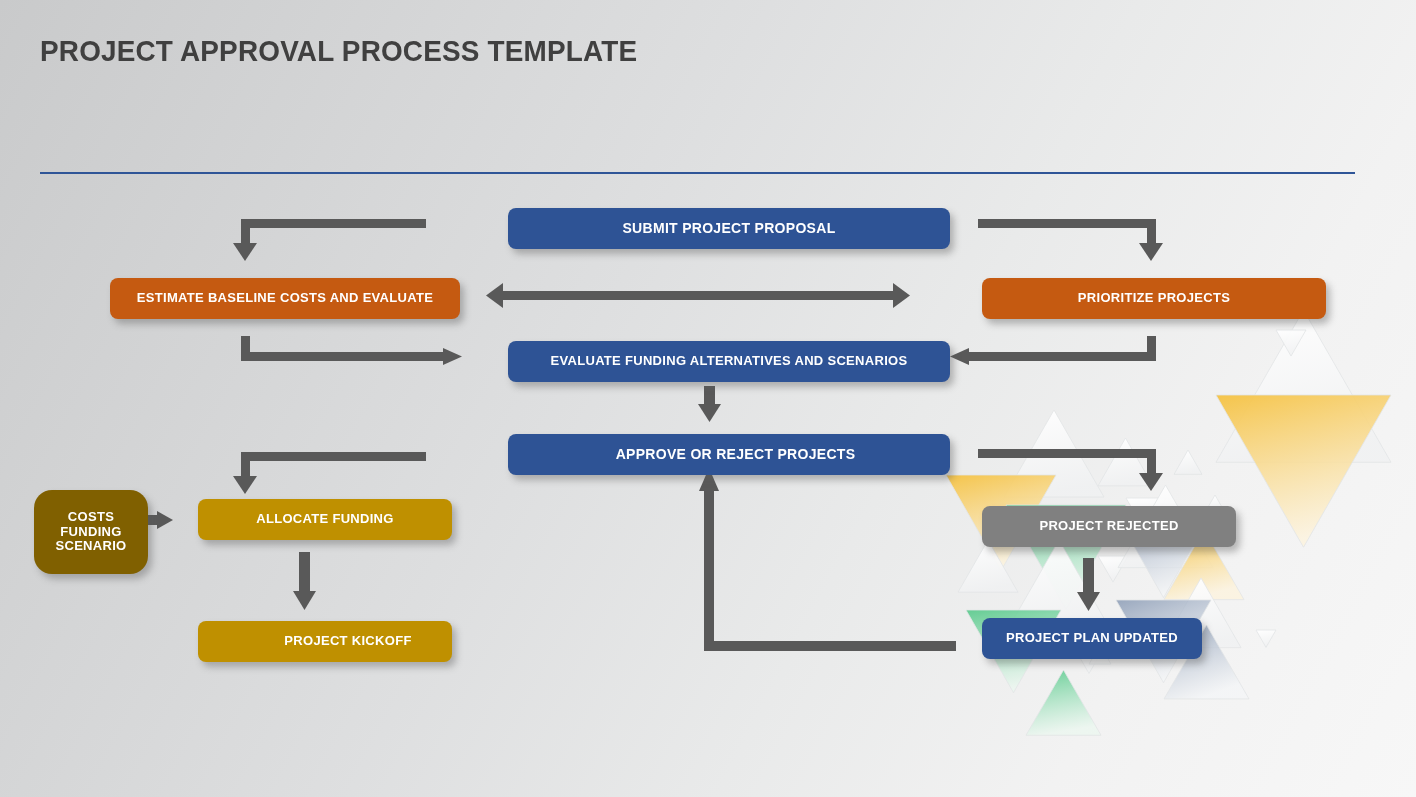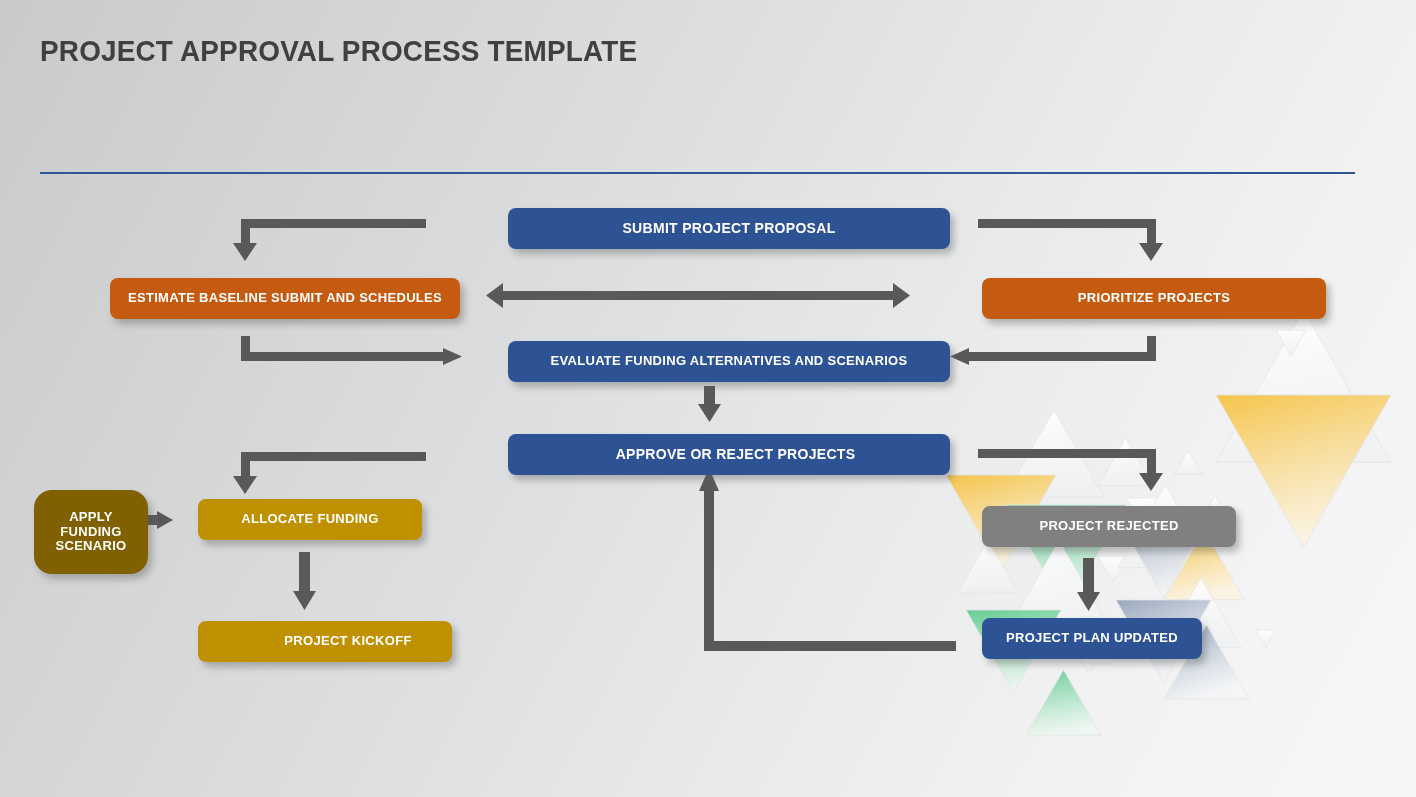--- a/index.html
+++ b/index.html
@@ -242,37 +242,37 @@
       </g>
 
     </g>
   </svg>
 
   <div id="nodes">
       <div class="box blue" style="left: 488px; top: 208px; width: 442px; height: 41px; font-size: 14px;">
         <span style="white-space: pre-line;">SUBMIT PROJECT PROPOSAL</span>
       </div>
       <div class="box orange" style="left: 90px; top: 278px; width: 350px; height: 41px; font-size: 13px;">
-        <span style="white-space: pre-line;">ESTIMATE BASELINE SUBMIT AND SCHEDULES</span>
+        <span style="white-space: pre-line;">ESTIMATE BASELINE COSTS AND EVALUATE</span>
       </div>
       <div class="box orange" style="left: 962px; top: 278px; width: 344px; height: 41px; font-size: 13px;">
         <span style="white-space: pre-line;">PRIORITIZE PROJECTS</span>
       </div>
       <div class="box blue" style="left: 488px; top: 341px; width: 442px; height: 41px; font-size: 13px;">
         <span style="white-space: pre-line;">EVALUATE FUNDING ALTERNATIVES AND SCENARIOS</span>
       </div>
       <div class="box blue" style="left: 488px; top: 434px; width: 442px; height: 41px; font-size: 14px; padding-left: 13px;">
         <span style="white-space: pre-line;">APPROVE OR REJECT PROJECTS</span>
       </div>
       <div class="box olive" style="left: 14px; top: 490px; width: 114px; height: 84px; font-size: 13px;">
-        <span style="white-space: pre-line;">APPLY
+        <span style="white-space: pre-line;">COSTS
 FUNDING
 SCENARIO</span>
       </div>
-      <div class="box gold" style="left: 178px; top: 499px; width: 224px; height: 41px; font-size: 13px; justify-content: center;">
+      <div class="box gold" style="left: 178px; top: 499px; width: 254px; height: 41px; font-size: 13px; justify-content: center;">
         <span style="white-space: pre-line;">ALLOCATE FUNDING</span>
       </div>
       <div class="box gray" style="left: 962px; top: 506px; width: 254px; height: 41px; font-size: 13px;">
         <span style="white-space: pre-line;">PROJECT REJECTED</span>
       </div>
       <div class="box gold" style="left: 178px; top: 621px; width: 254px; height: 41px; font-size: 13px; padding-left: 46px;">
         <span style="white-space: pre-line;">PROJECT KICKOFF</span>
       </div>
       <div class="box blue" style="left: 962px; top: 618px; width: 220px; height: 41px; font-size: 13px;">
         <span style="white-space: pre-line;">PROJECT PLAN UPDATED</span>

